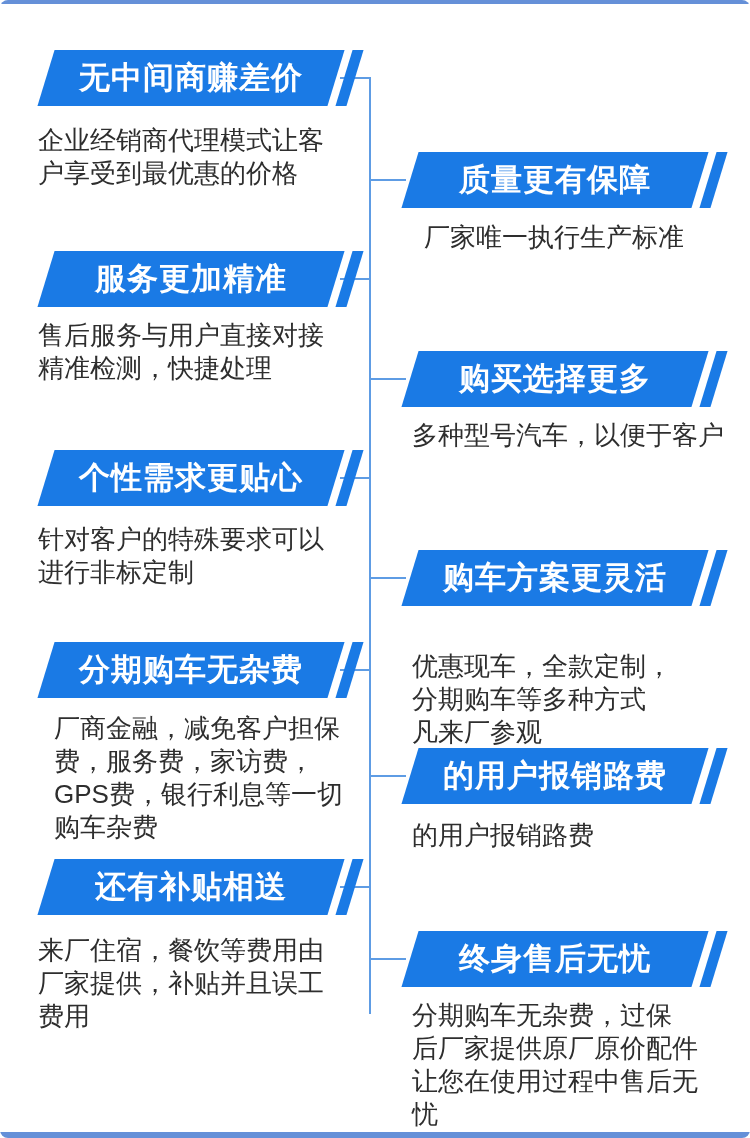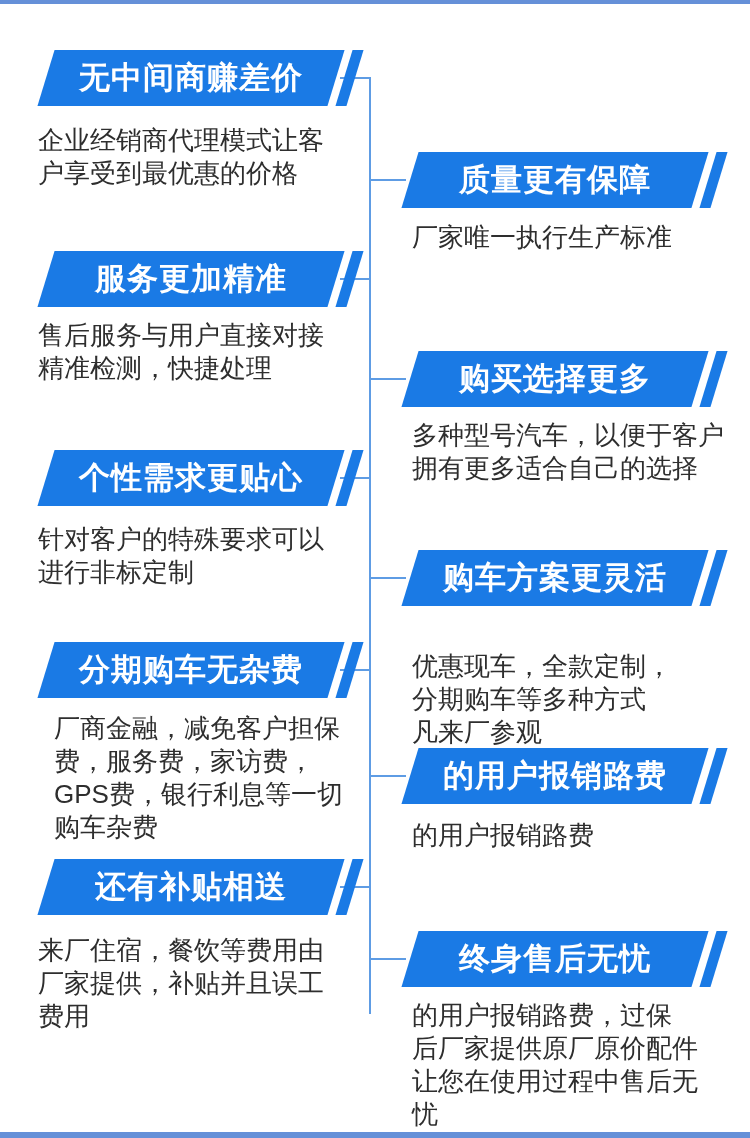--- a/index.html
+++ b/index.html
@@ -3,21 +3,21 @@
 <meta charset="utf-8">
 <style>
   :root{
     --accent:#1a7ae5;
     --line:#5e9ce4;
     --bar:#6590d8;
     --text:#2e2e2e;
   }
   html,body{margin:0;padding:0;background:#ffffff;}
   body{font-family:"Liberation Sans", sans-serif;}
-  .canvas{position:relative;width:750px;height:1138px;margin:0 auto;background:#ffffff;overflow:hidden;}
+  .canvas{position:relative;width:750px;height:1138px;margin:0 auto;background:#ffffff;overflow:hidden;border-radius:8px;}
 
   
   .top-bar{position:absolute;left:0;top:0;width:750px;height:4px;background:var(--bar);}
   .bottom-bar{position:absolute;left:0;top:1132px;width:750px;height:6px;background:var(--bar);}
 
   
   .vline{position:absolute;left:369px;top:77px;width:2px;height:937px;background:var(--line);z-index:1;}
   .conn{position:absolute;height:2px;background:var(--line);z-index:1;}
   .conn.l{left:340px;width:31px;}
   .conn.r{left:371px;width:35px;}
@@ -33,21 +33,21 @@
   .banner.left{left:46px;}
   .banner.right{left:410px;}
   .b1{top:50px;} .b2{top:152px;} .b3{top:251px;} .b4{top:351px;} .b5{top:450px;}
   .b6{top:550px;} .b7{top:642px;} .b8{top:748px;} .b9{top:859px;} .b10{top:931px;}
 
   
   .desc{position:absolute;color:var(--text);font-size:26px;line-height:33px;z-index:2;}
   .desc div{white-space:nowrap;}
   .desc.left{left:38px;}
   .desc.right{left:412px;}
-  .d1{top:124px;} .d2{top:221px;} .d3{top:319px;} .d4{top:419px;} .d5{top:517px;margin-top:6px;}
+  .d1{top:124px;} .d2{top:221px;margin-left:12px;} .d3{top:319px;} .d4{top:419px;} .d5{top:517px;margin-top:6px;}
   .d6{top:650px;} .d7{top:712px;margin-left:16px;} .d8{top:819px;} .d9{top:934px;} .d10{top:999px;}
 </style>
 </head>
 <body>
 
 <div class="canvas">
 
   <div class="top-bar"></div>
   <div class="bottom-bar"></div>
 
@@ -91,21 +91,20 @@
       <div>精准检测，快捷处理</div>
     </div>
   </section>
 
   <section>
     <div class="banner right b4">
       <span class="banner-label">购买选择更多</span>
     </div>
     <div class="desc right d4">
       <div>多种型号汽车，以便于客户</div>
-      <div>拥有更多适合自己的选择</div>
     </div>
   </section>
 
   <section>
     <div class="banner left b5">
       <span class="banner-label">个性需求更贴心</span>
     </div>
     <div class="desc left d5">
       <div>针对客户的特殊要求可以</div>
       <div>进行非标定制</div>
@@ -153,20 +152,20 @@
       <div>厂家提供，补贴并且误工</div>
       <div>费用</div>
     </div>
   </section>
 
   <section>
     <div class="banner right b10">
       <span class="banner-label">终身售后无忧</span>
     </div>
     <div class="desc right d10">
-      <div>的用户报销路费，过保</div>
+      <div>分期购车无杂费，过保</div>
       <div>后厂家提供原厂原价配件</div>
       <div>让您在使用过程中售后无</div>
       <div>忧</div>
     </div>
   </section>
 
 </div>
 
 </body></html>

